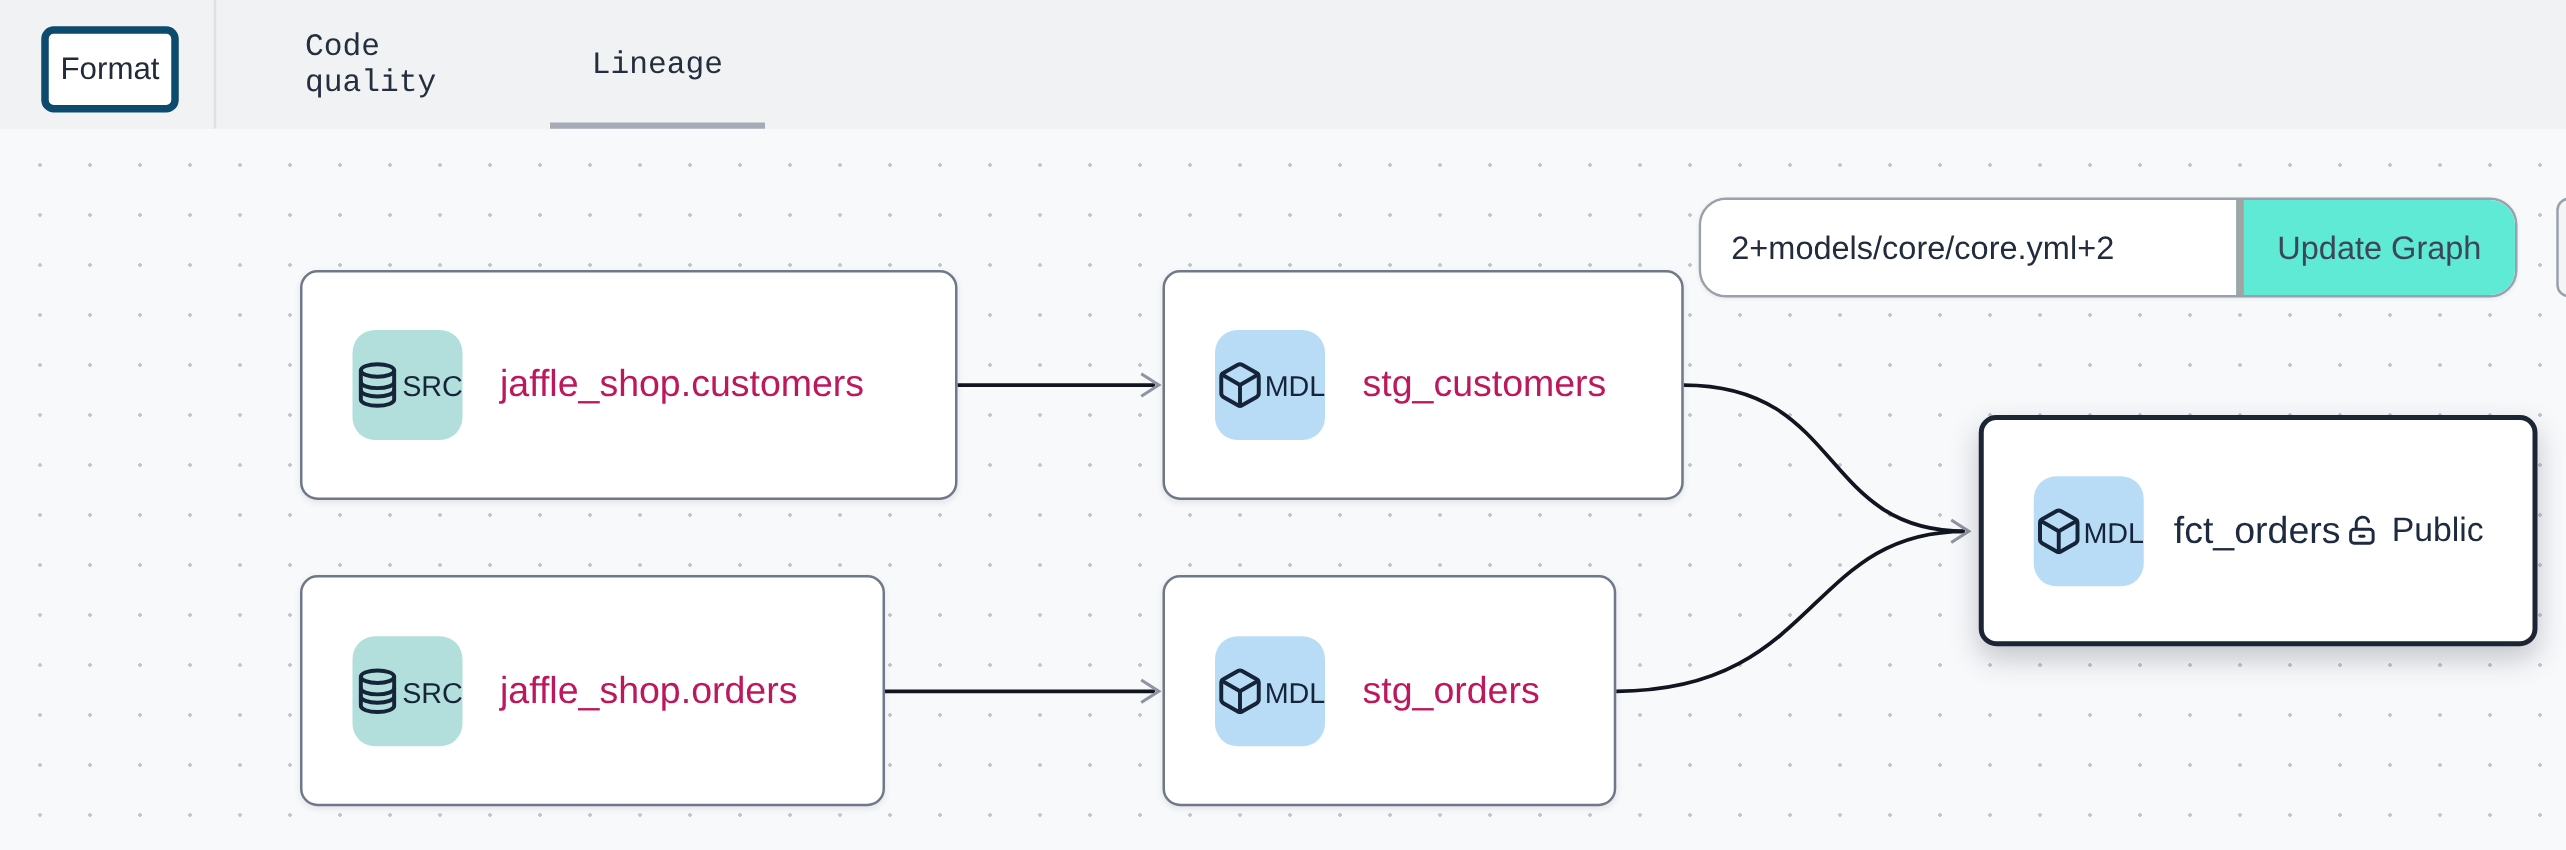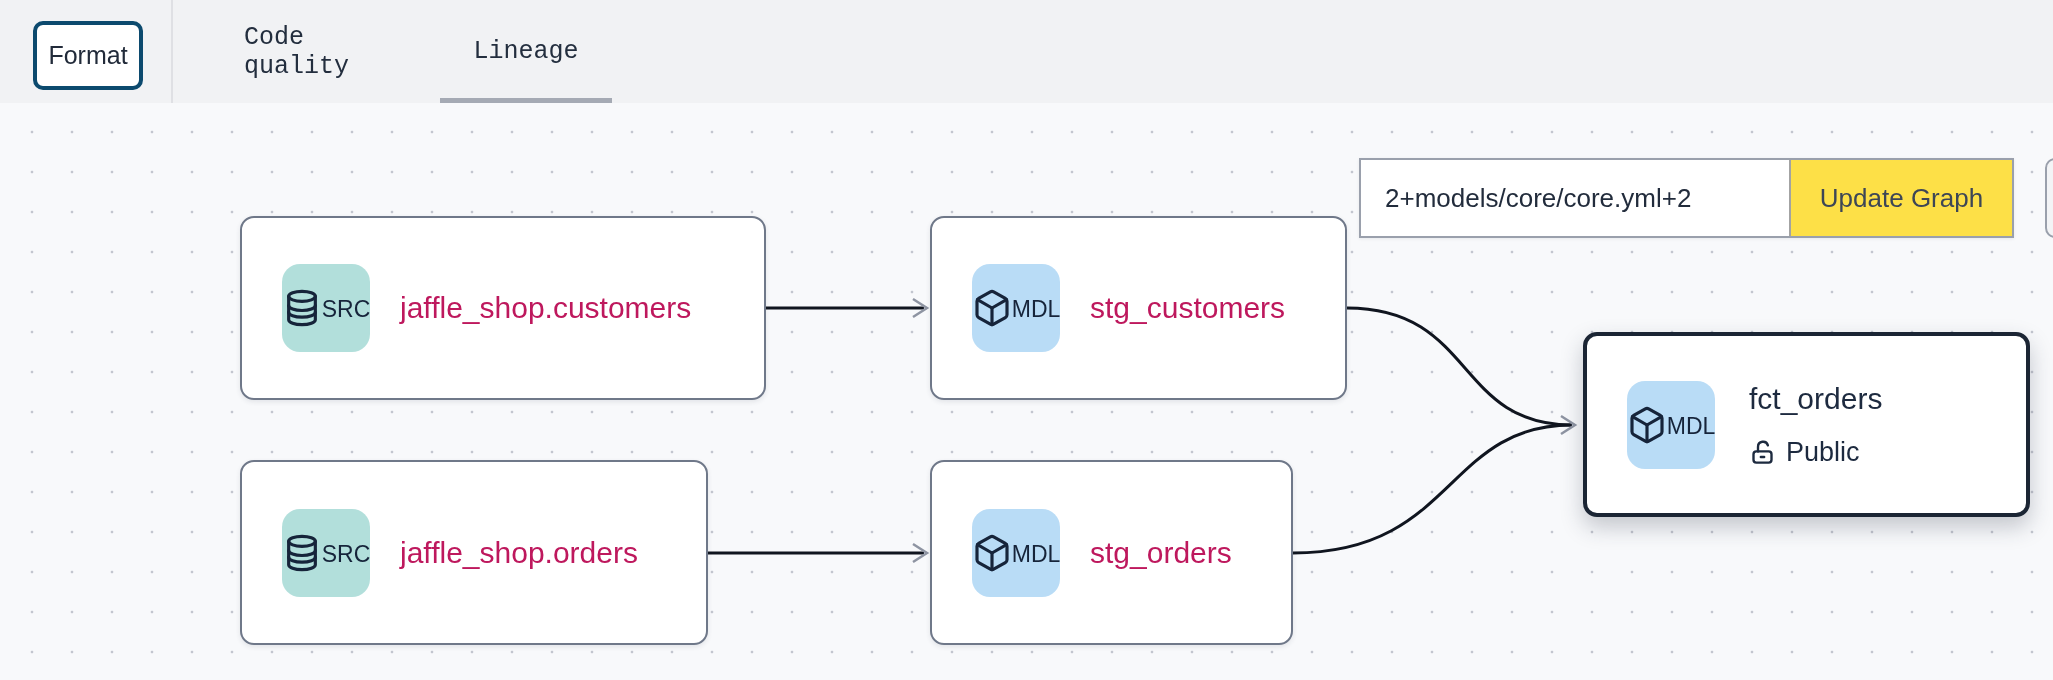--- a/index.html
+++ b/index.html
@@ -2,21 +2,21 @@
 <html><head>
 <meta charset="utf-8">
 <style>
   html,body{margin:0;padding:0;}
   body{font-family:"Liberation Sans",sans-serif;}
   .stage{position:relative;width:2053px;height:680px;background:#f8f9fb;overflow:hidden;}
 
   
   .topbar{position:absolute;left:0;top:0;width:2053px;height:103px;background:#f1f2f4;border-bottom:1px solid #e7e8eb;}
   .format-btn{position:absolute;left:33px;top:21px;width:110px;height:69px;background:#ffffff;
-    border:4px solid #0c4a6e;border-radius:10px;display:flex;align-items:center;justify-content:center;
+    border:6px solid #0c4a6e;border-radius:10px;display:flex;align-items:center;justify-content:center;
     font-size:25px;color:#222b3a;cursor:pointer;box-sizing:border-box;}
   .topbar-divider{position:absolute;left:171px;top:0;width:2px;height:103px;background:#dfe0e4;}
   .tab{position:absolute;top:0;height:103px;display:flex;align-items:center;justify-content:center;
     font-size:25px;color:#232e3e;cursor:pointer;font-family:Liberation Mono, monospace;}
   .tab-codequality{left:244px;width:170px;}
   .tab-lineage{left:440px;width:172px;}
   .tab-underline{position:absolute;left:440px;top:98px;width:172px;height:6px;background:#a5aab4;}
 
   
   .canvas{position:absolute;left:0;top:103px;width:2053px;height:577px;background:#f8f9fb;
@@ -36,32 +36,32 @@
   .n-fct-orders{left:1583px;top:229px;width:447px;height:185px;}
 
   .badge{width:88px;height:88px;border-radius:18px;margin-left:40px;flex:0 0 auto;
     display:flex;flex-direction:row;align-items:center;justify-content:center;color:#16243a;}
   .badge-src{background:#b2dfdb;}
   .badge-mdl{background:#b9dcf6;align-items:center;}
   .badge svg{display:block;}
   .badge-label{font-size:23px;line-height:23px;margin-top:3px;color:#16243a;}
 
   .node-label{font-size:30px;color:#be185d;margin-left:30px;white-space:nowrap;}
-  .node-text-col{display:flex;flex-direction:column;margin-left:34px;gap:21px;}
+  .node-text-col{display:flex;flex-direction:row;margin-left:24px;gap:4px;}
   .node-title{font-size:30px;color:#1d2a3f;white-space:nowrap;}
   .node-access{display:flex;align-items:center;gap:10px;font-size:27px;color:#1d2a3f;}
   .node-access svg{display:block;}
 
   
   .selector-group{position:absolute;left:1359px;top:55px;width:655px;height:80px;
-    border:2px solid #9aa0ac;border-radius:0;background:#ffffff;display:flex;
+    border:2px solid #9aa0ac;border-radius:22px;background:#ffffff;display:flex;
     box-sizing:border-box;overflow:hidden;box-shadow:0 1px 3px rgba(40,48,68,0.08);}
   .selector-input{flex:0 0 394px;border:none;outline:none;background:#ffffff;
     font-family:"Liberation Sans",sans-serif;font-size:26px;color:#222c3c;padding:0 10px 0 24px;}
-  .update-btn{flex:1 1 auto;background:#fde047;border:none;border-left:2px solid #a3a3a3;
+  .update-btn{flex:1 1 auto;background:#5eead4;border:none;border-left:6px solid #a3a3a3;
     font-family:"Liberation Sans",sans-serif;font-size:26px;color:#3d4656;cursor:pointer;
     display:flex;align-items:center;justify-content:center;}
   .partial-btn{position:absolute;left:2045px;top:55px;width:60px;height:80px;
     border:2px solid #9aa0ac;border-radius:10px;background:#f3f4f6;box-sizing:border-box;}
 </style>
 </head>
 <body>
 
 <div class="stage">
 

